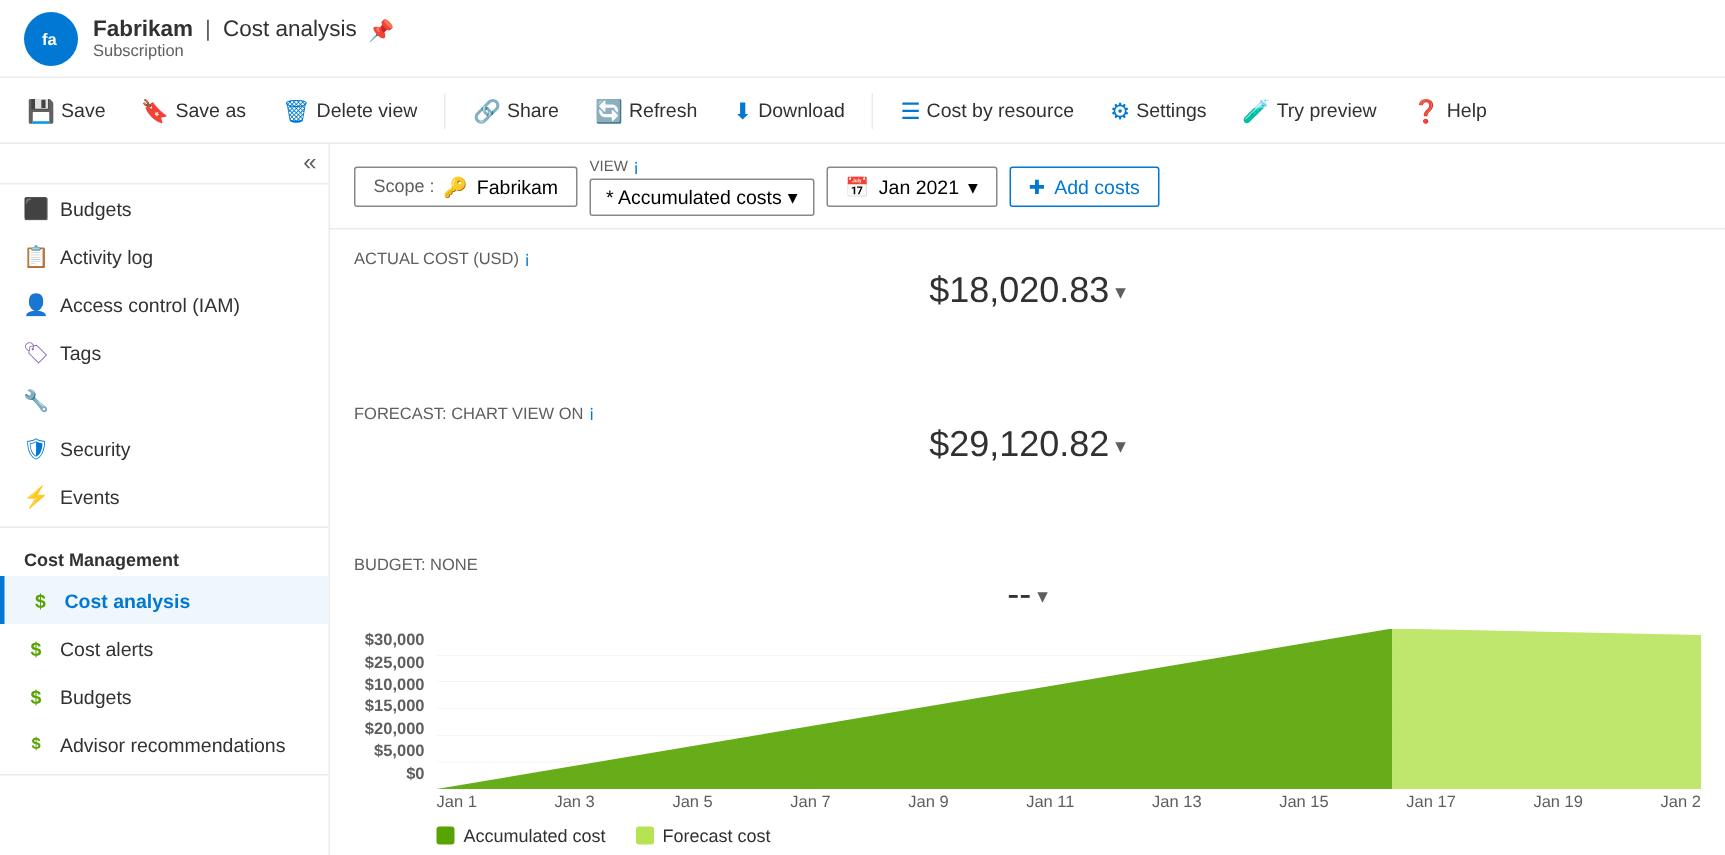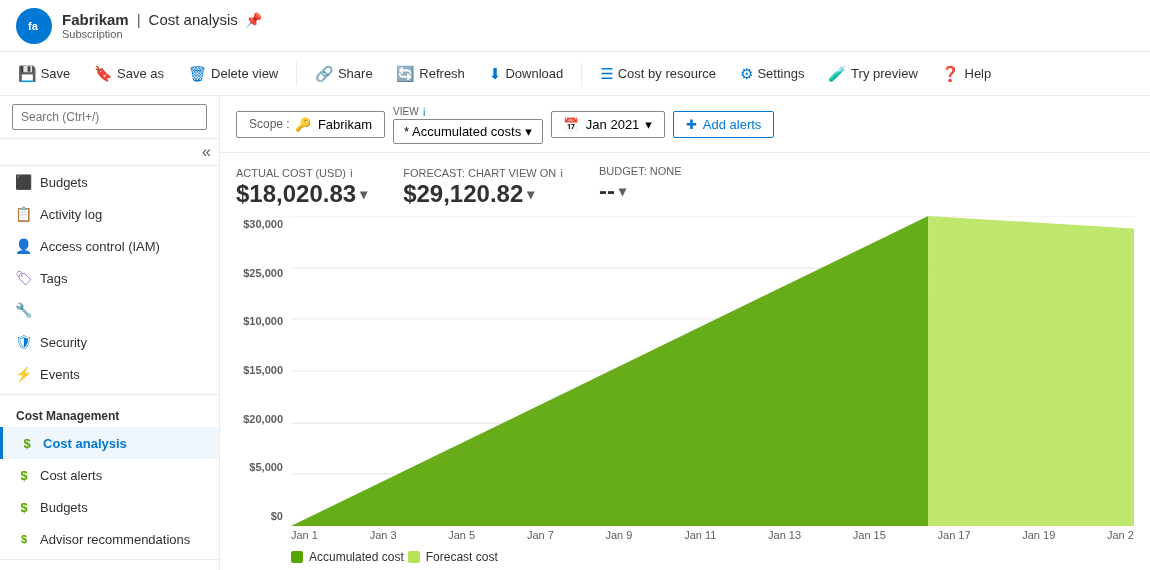--- a/index.html
+++ b/index.html
@@ -41,26 +41,26 @@
     .content { flex: 1; display: flex; flex-direction: column; overflow: hidden; background: #fff; }
     .content-toolbar { display: flex; align-items: center; padding: 8px 16px; gap: 8px; border-bottom: 1px solid #edebe9; flex-wrap: wrap; }
     .scope-btn { display: flex; align-items: center; gap: 6px; padding: 5px 12px; border: 1px solid #8a8886; border-radius: 2px; background: #fff; cursor: pointer; font-size: 13px; }
     .view-section { display: flex; flex-direction: column; }
     .view-label { font-size: 10px; color: #605e5c; display: flex; align-items: center; gap: 4px; }
     .view-btn { display: flex; align-items: center; gap: 4px; padding: 4px 10px; border: 1px solid #8a8886; border-radius: 2px; background: #fff; cursor: pointer; font-size: 13px; }
     .date-btn { display: flex; align-items: center; gap: 6px; padding: 5px 12px; border: 1px solid #8a8886; border-radius: 2px; background: #fff; cursor: pointer; font-size: 13px; }
     .add-filter-btn { display: flex; align-items: center; gap: 6px; padding: 5px 12px; border: 1px solid #0078d4; border-radius: 2px; background: #fff; cursor: pointer; color: #0078d4; font-size: 13px; }
 
     
-    .cost-summary { display: flex; gap: 36px; padding: 12px 16px 8px; }
+    .cost-summary { display: flex; gap: 60px; padding: 12px 16px 8px; flex-direction: column; }
     .cost-item { display: flex; flex-direction: column; }
     .cost-label { font-size: 11px; color: #605e5c; display: flex; align-items: center; gap: 4px; }
-    .cost-value { font-size: 24px; font-weight: 700; color: #323130; display: flex; align-items: center; gap: 4px; }
+    .cost-value { font-size: 24px; font-weight: 400; color: #323130; display: flex; align-items: center; gap: 4px; justify-content: center; }
     .cost-caret { font-size: 14px; color: #605e5c; }
-    .chart-legend { display: flex; align-items: center; gap: 4px; padding: 6px 16px; }
+    .chart-legend { display: flex; align-items: center; gap: 20px; padding: 6px 16px; }
     .legend-item { display: flex; align-items: center; gap: 6px; font-size: 12px; }
     .legend-dot { width: 12px; height: 12px; border-radius: 2px; }
   </style>
 </head>
 <body>
 
 <div class="app-container">
 
   <div class="header">
     <div class="header-logo">
@@ -121,23 +121,20 @@
     </button>
     <button class="toolbar-btn">
       <span class="btn-icon">❓</span>
       <span>Help</span>
     </button>
   </div>
 
   <div class="main-layout">
 
     <div class="sidebar">
-      <div class="sidebar-search">
-        <input type="text" placeholder="Search (Ctrl+/)" style="">
-      </div>
       <div style="display:flex; justify-content:flex-end; padding:4px 8px; border-bottom:1px solid #edebe9;">
         <span style="cursor:pointer; color:#605e5c; font-size:16px;">«</span>
       </div>
 
       <div class="sidebar-item">
         <span class="sidebar-icon" style="color:#f0a30a;">⬛</span>
         <span>Budgets</span>
       </div>
       <div class="sidebar-item">
         <span class="sidebar-icon" style="color:#0078d4;">📋</span>
@@ -208,21 +205,21 @@
         </div>
 
         <button class="date-btn">
           <span>📅</span>
           <span>Jan 2021</span>
           <span>▾</span>
         </button>
 
         <button class="add-filter-btn">
           <span>✚</span>
-          <span>Add alerts</span>
+          <span>Add costs</span>
         </button>
       </div>
 
       <div class="cost-summary">
         <div class="cost-item">
           <div class="cost-label">
             <span>ACTUAL COST (USD)</span>
             <span style="color:#0078d4; font-size:11px;">ℹ</span>
           </div>
           <div class="cost-value">

